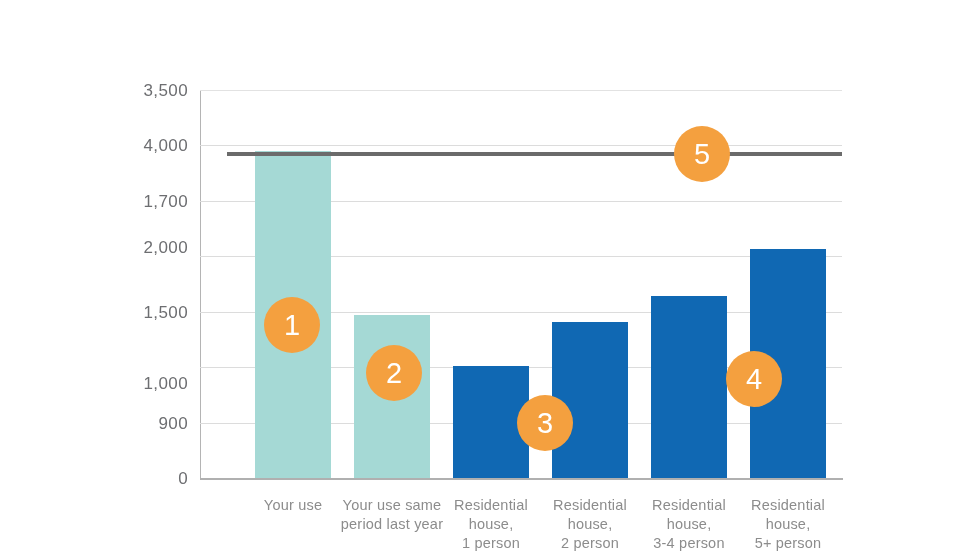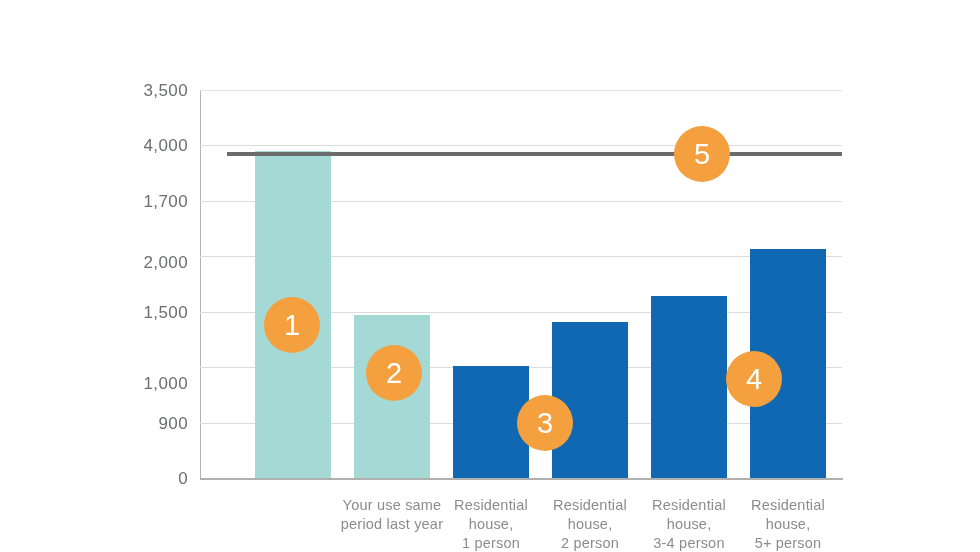--- a/index.html
+++ b/index.html
@@ -119,21 +119,21 @@
 </style>
 </head>
 <body>
 
 <div id="chart-root">
 
   <div class="ytick-col">
     <div class="ytick" style="top:41px;">3,500</div>
     <div class="ytick" style="top:96px;">4,000</div>
     <div class="ytick" style="top:152px;">1,700</div>
-    <div class="ytick" style="top:213px;">2,000</div>
+    <div class="ytick" style="top:198px;">2,000</div>
     <div class="ytick" style="top:263px;">1,500</div>
     <div class="ytick" style="top:334px;">1,000</div>
     <div class="ytick" style="top:374px;">900</div>
     <div class="ytick" style="top:429px;">0</div>
   </div>
 
   <div class="axis-y-line"></div>
   <div class="axis-x-line"></div>
 
   <div class="plot-area">
@@ -164,20 +164,21 @@
   <div class="badge" style="left:517px; top:355px;">
     <span>3</span>
   </div>
   <div class="badge" style="left:726px; top:311px;">
     <span>4</span>
   </div>
   <div class="badge" style="left:674px; top:86px;">
     <span>5</span>
   </div>
 
+  <div class="xlabel" style="left:215px; width:156px;">Your use</div>
   <div class="xlabel" style="left:314px; width:156px;">Your use same
 period last year</div>
   <div class="xlabel" style="left:413px; width:156px;">Residential
 house,
 1 person</div>
   <div class="xlabel" style="left:512px; width:156px;">Residential
 house,
 2 person</div>
   <div class="xlabel" style="left:611px; width:156px;">Residential
 house,

